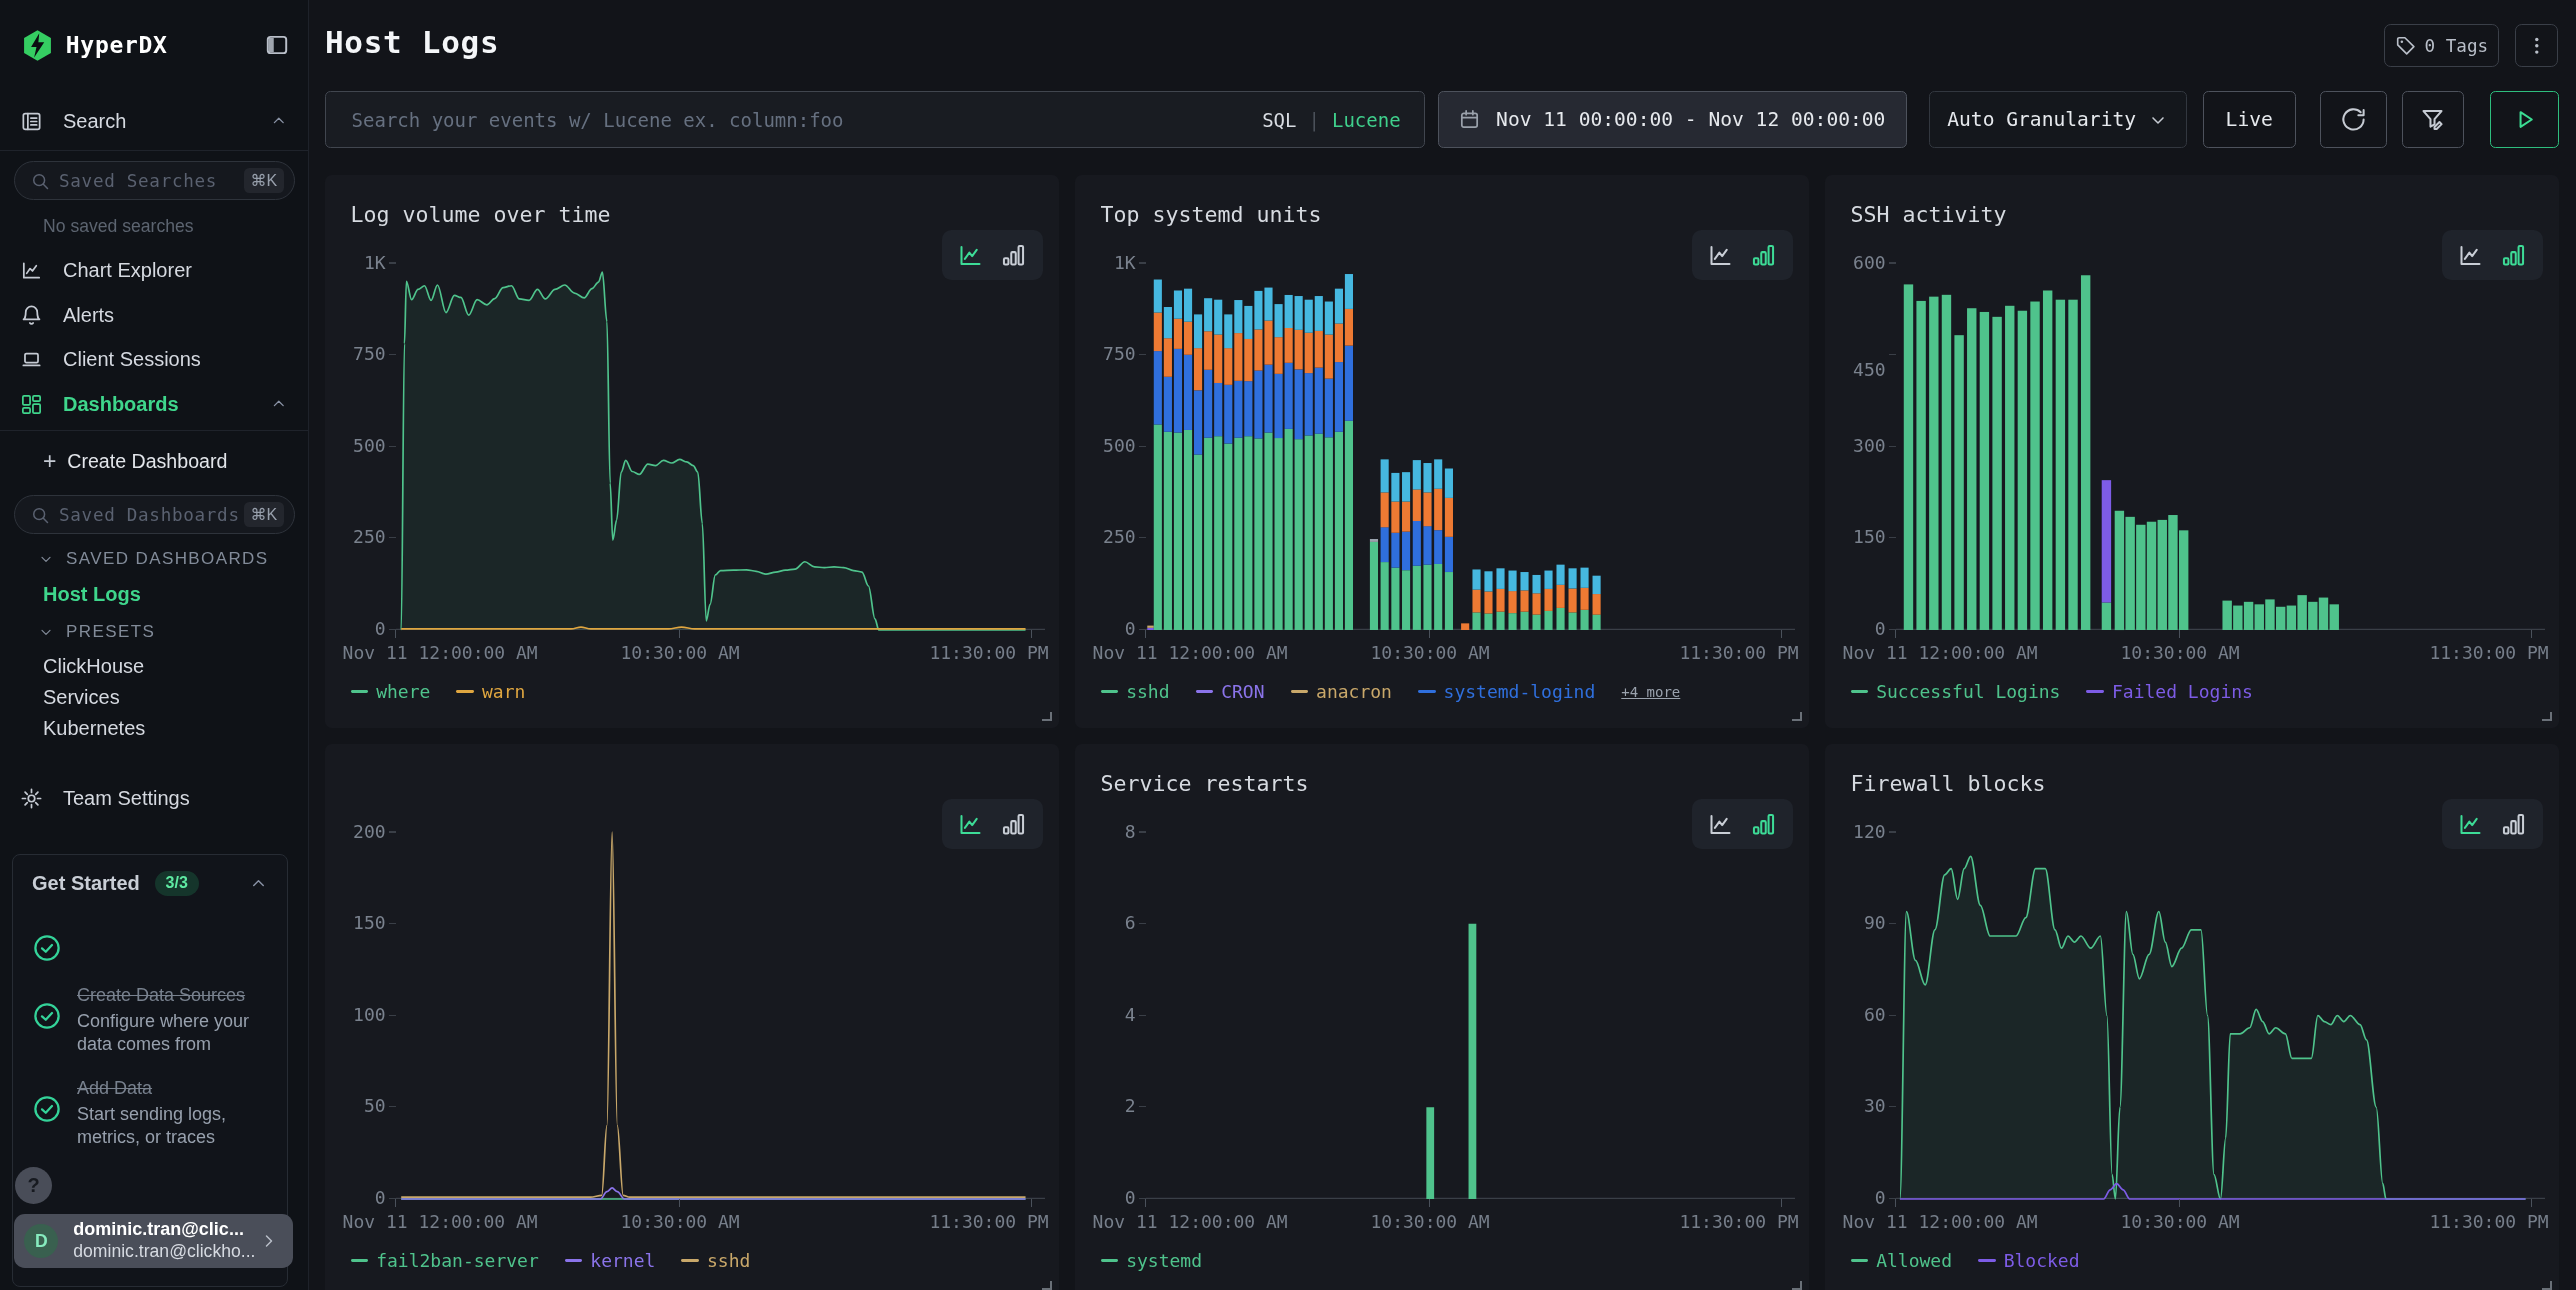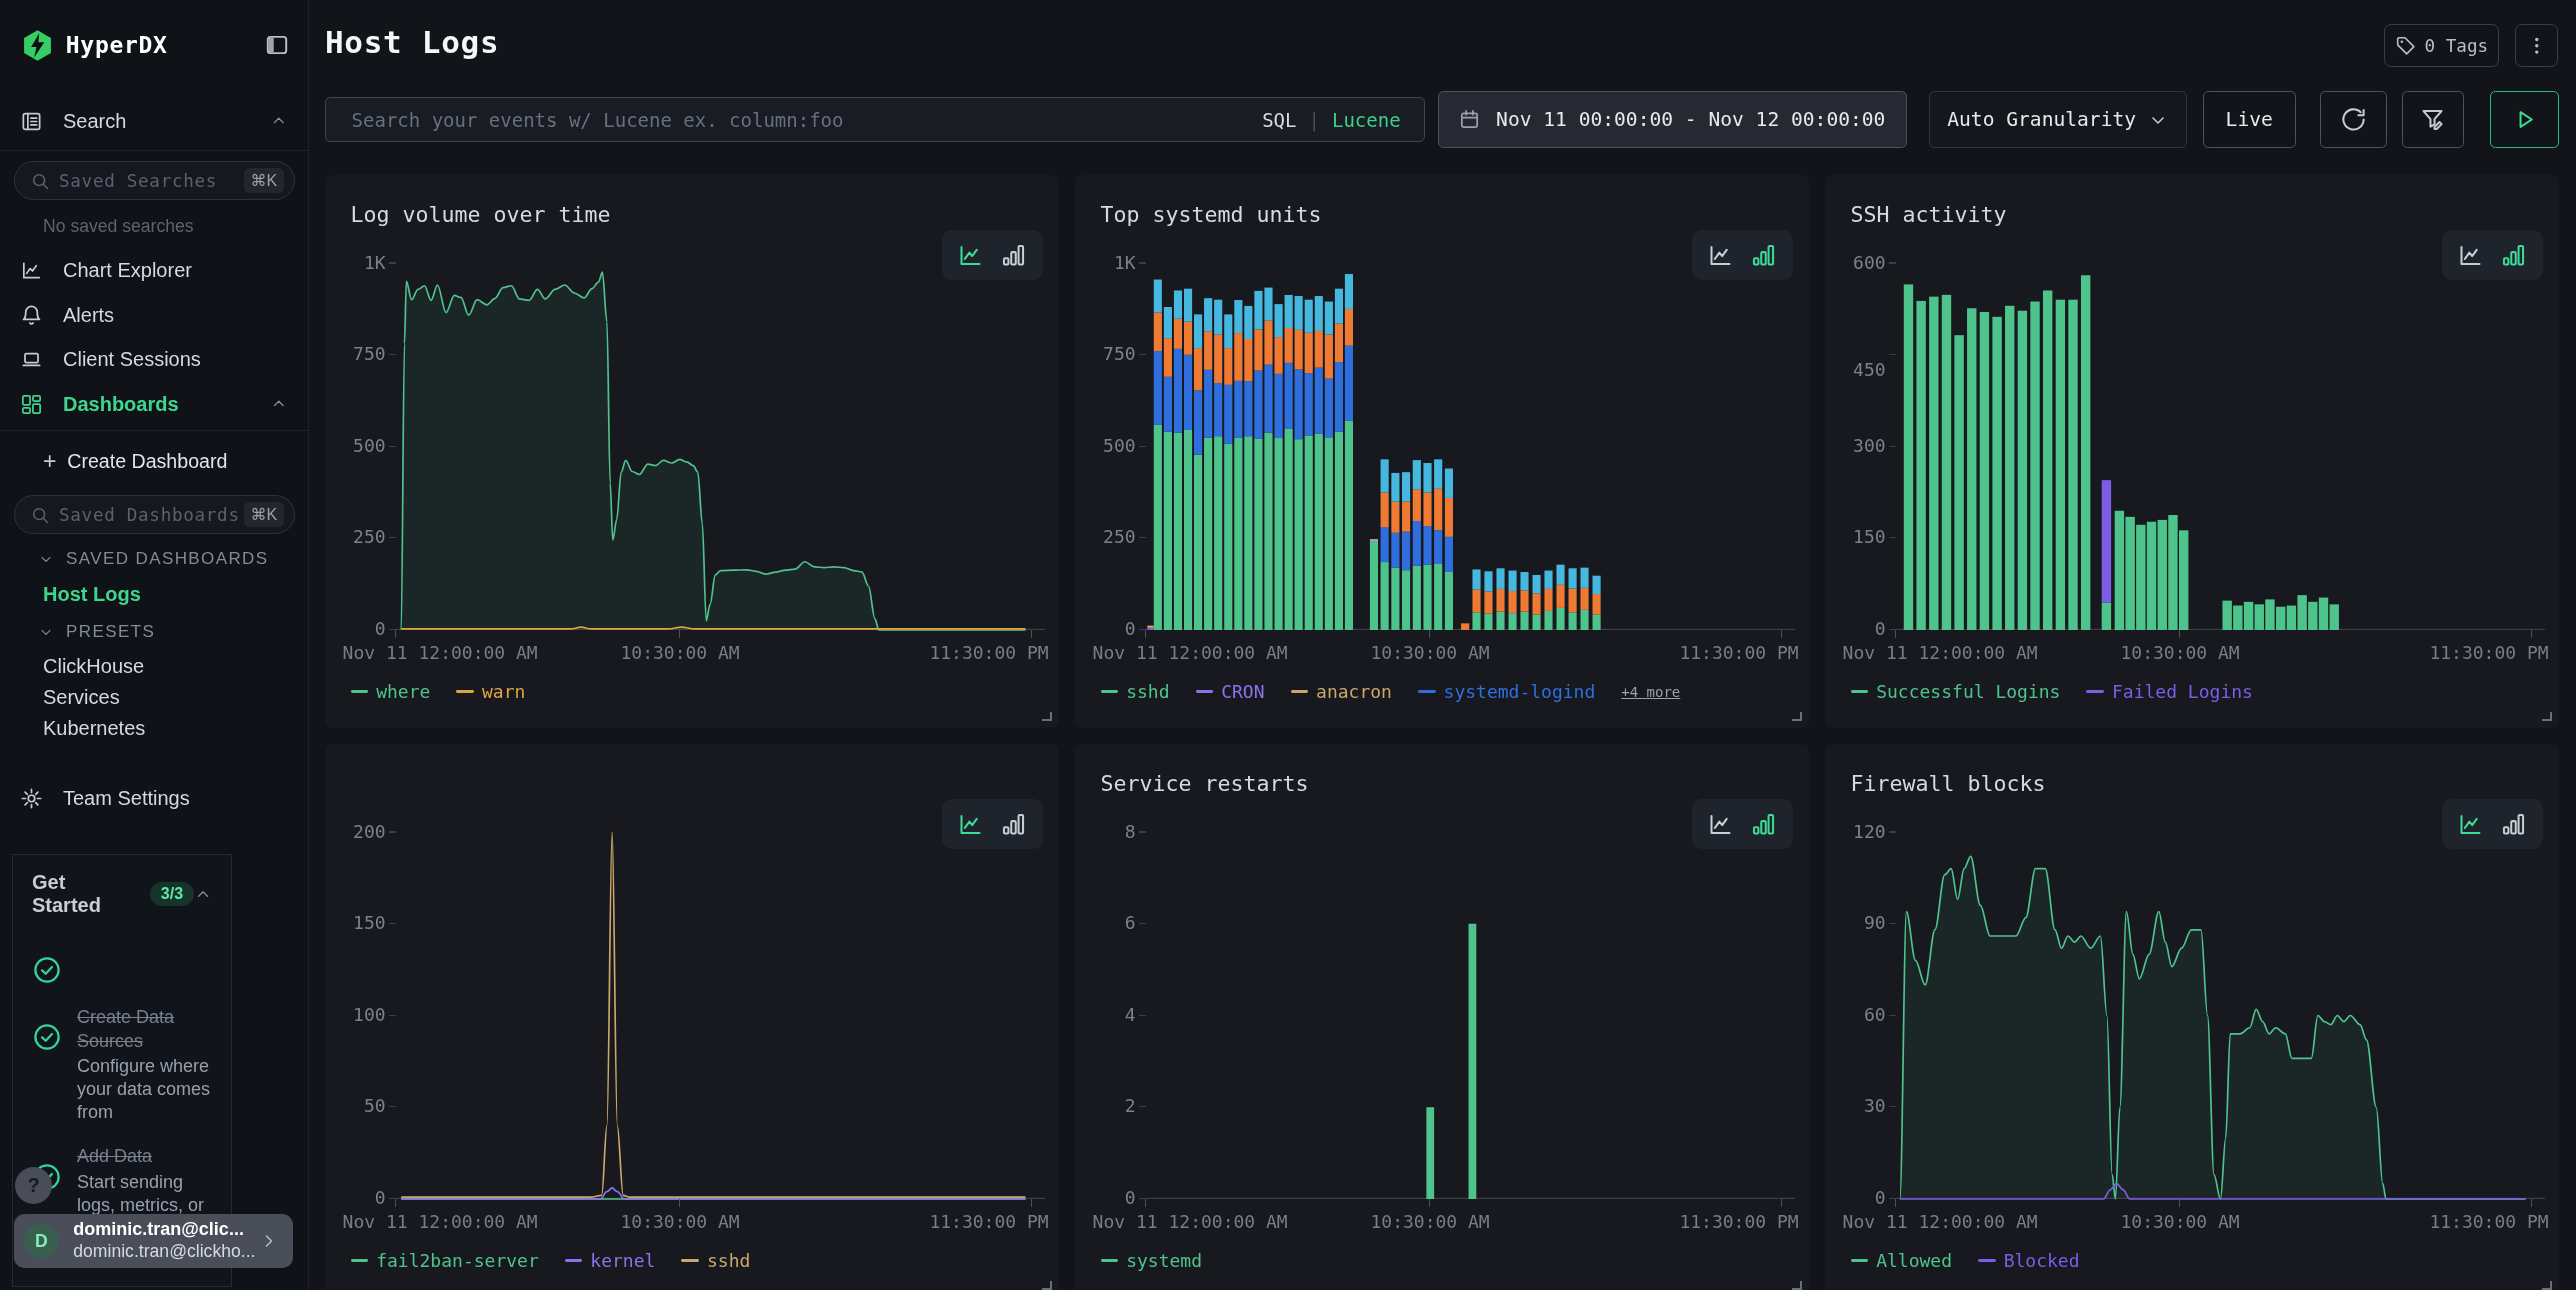--- a/index.html
+++ b/index.html
@@ -26,21 +26,21 @@
 .kbd{background:#23262D;color:#98A0AC;border-radius:5.4px;font-size:16px;padding:3.4px 6.8px;white-space:nowrap}
 .muted-note{position:absolute;left:43px;font-size:17.6px;color:#5C6470}
 .nav-ico{width:23px;height:23px;color:#C5CAD3}
 .green-txt{color:#3FD68C !important;font-weight:bold}
 .sec-head{position:absolute;left:38px;display:flex;align-items:center;color:#828B99;font-size:17px;letter-spacing:1.4px;}
 .sec-head .chev{margin-right:12px;color:#828B99}
 .side-item{position:absolute;left:43px;font-size:20px;color:#D5D9E0;cursor:pointer}
 .create-row{position:absolute;left:43px;display:flex;align-items:center;color:#E2E5EA;cursor:pointer}
 .create-row .plus{font-size:23px;margin-right:10.8px;color:#C5CAD3}
 
-.gs-card{position:absolute;left:12px;top:854px;width:220px;height:433px;border:1.4px solid #272C34;border-radius:0;background:#11141A;padding:16px 19px;}
+.gs-card{position:absolute;left:12px;top:854px;width:276px;height:433px;border:1.4px solid #272C34;border-radius:8px;background:#11141A;padding:16px 19px;}
 .gs-head{display:flex;align-items:center;}
 .gs-title{font-weight:bold;font-size:20px;color:#C9CED6}
 .gs-badge{margin-left:15px;background:#15352B;color:#5EEAA2;font-weight:bold;font-size:16px;border-radius:13.5px;padding:3.4px 10.8px}
 .gs-head .chev{margin-left:auto;color:#8A93A6}
 .gs-item{display:flex;margin-top:20px;}
 .gs-check{flex:0 0 30px;margin-top:17.6px;color:#34D399}
 .gs-txt{margin-left:15px;width:198px}
 .gs-t{font-size:18px;color:#78818E;text-decoration:line-through;line-height:24px}
 .gs-d{font-size:18px;color:#97A0AD;line-height:23px;margin-top:2.7px}
 .help-fab{position:absolute;left:15px;top:1167px;width:37px;height:37px;border-radius:50%;background:#494D58;color:#171A20;font-weight:bold;font-size:20px;display:flex;align-items:center;justify-content:center;cursor:pointer}
@@ -51,21 +51,21 @@
 .user-mail{font-size:17.6px;color:#D6DAE1;white-space:nowrap}
 .user-chev{margin-left:auto;color:#B9BFC9}
 
 
 #main{position:absolute;left:309px;top:0;width:2267px;height:1291px;}
 #page-title{position:absolute;left:16px;top:24px;font-size:31px;font-weight:600;color:#F4F6F8;letter-spacing:0.7px}
 .top-btn{position:absolute;top:24px;height:43px;border:1.4px solid #3A3F48;border-radius:6.8px;display:flex;align-items:center;justify-content:center;color:#B9BFC9;font-size:17.6px;cursor:pointer}
 #tags-btn{right:77px;width:115px;gap:8px}
 #kebab-btn{right:18px;width:43px}
 #toolbar{position:absolute;left:15.6px;top:91px;height:57px;display:flex;align-items:center;}
-.search-wrap{position:relative;width:1100px;height:45px;background:#191C22;border:1.4px solid #41464F;border-radius:5.4px;display:flex;align-items:center}
+.search-wrap{position:relative;width:1100px;height:57px;background:#191C22;border:1.4px solid #41464F;border-radius:5.4px;display:flex;align-items:center}
 .search-wrap input{flex:1;height:100%;background:none;border:none;outline:none;padding:0 230px 0 26px;color:#C9CED6;font-size:19px;font-family:"DejaVu Sans Mono",monospace}
 .search-wrap input::placeholder{color:#667080}
 .sql-lucene{position:absolute;right:23px;top:0;height:100%;display:flex;align-items:center;gap:12px;font-size:19px}
 .sql-lucene .sql{color:#D9DDE3;cursor:pointer}
 .sql-lucene .sep{color:#4A5059}
 .sql-lucene .lucene{color:#3FCF8C;cursor:pointer}
 .date-box{margin-left:13.5px;width:469px;height:57px;background:#262932;border:1.4px solid #4D525C;border-radius:5.4px;display:flex;align-items:center;padding:0 19px;gap:15px;color:#E6E9ED;font-size:19.6px;cursor:pointer}
 .date-box .cal{color:#9AA1AB}
 .gran-box{margin-left:21.6px;width:258px;height:57px;background:#14171C;border:1.4px solid #32373F;border-radius:5.4px;display:flex;align-items:center;padding:0 17.6px;color:#E6E9ED;font-size:19.6px;cursor:pointer}
 .gran-box .chev{margin-left:auto;color:#C6CBD3}

